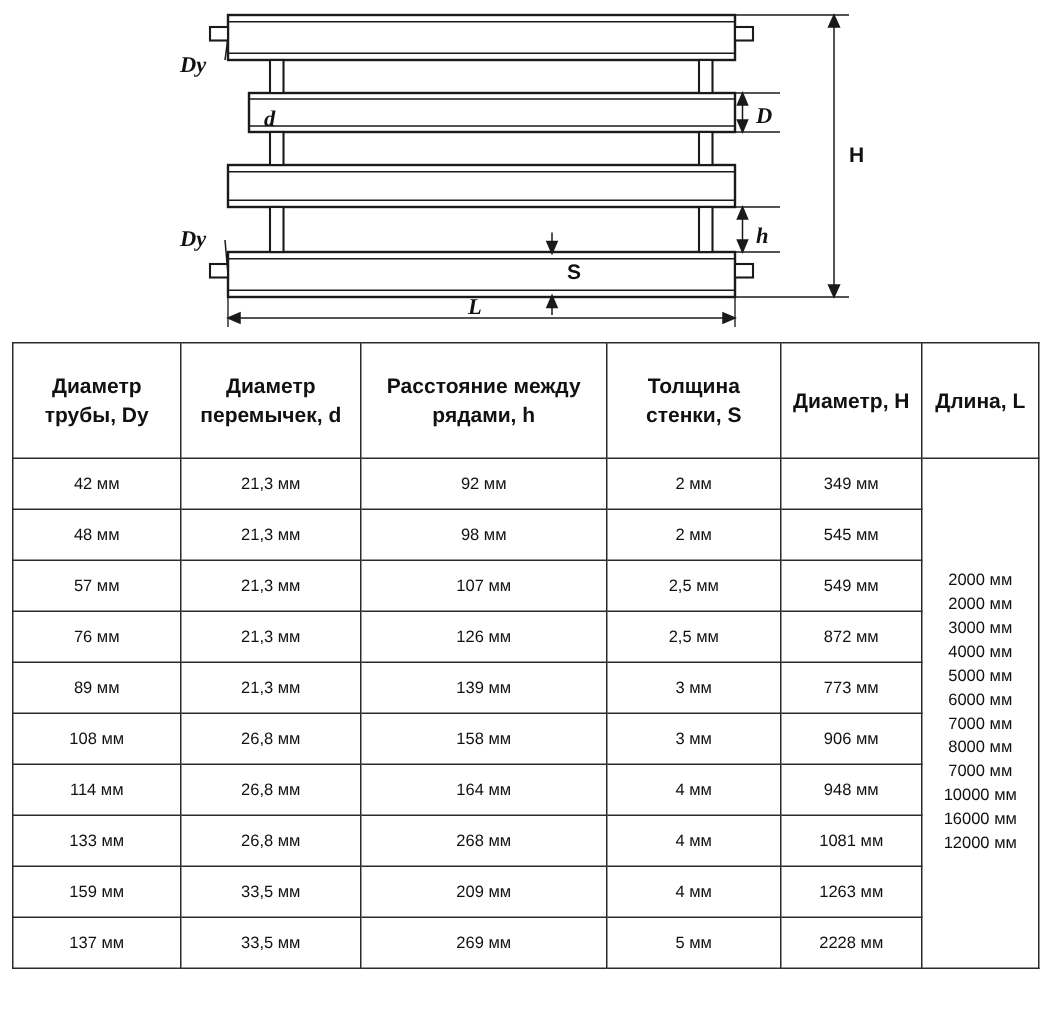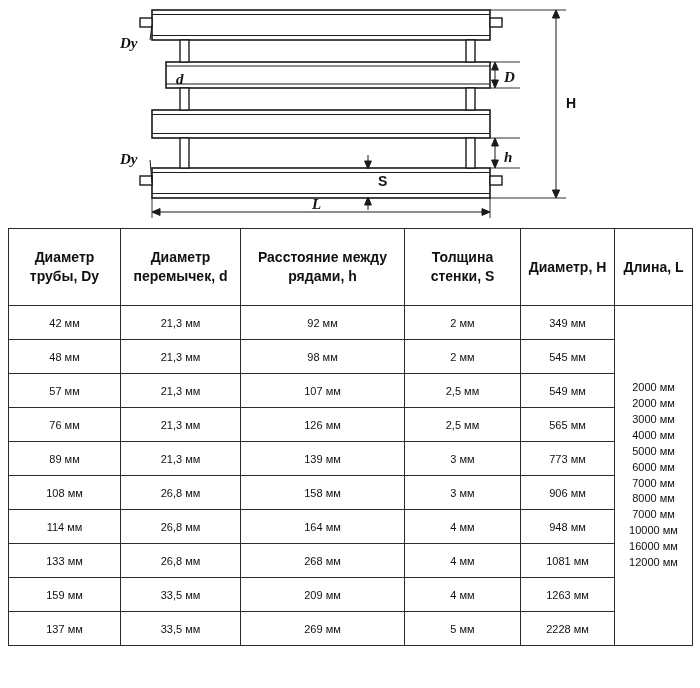--- a/index.html
+++ b/index.html
@@ -247,21 +247,21 @@
           <td>21,3 мм</td>
           <td>107 мм</td>
           <td>2,5 мм</td>
           <td>549 мм</td>
         </tr>
         <tr>
           <td>76 мм</td>
           <td>21,3 мм</td>
           <td>126 мм</td>
           <td>2,5 мм</td>
-          <td>565 мм</td>
+          <td>872 мм</td>
         </tr>
         <tr>
           <td>89 мм</td>
           <td>21,3 мм</td>
           <td>139 мм</td>
           <td>3 мм</td>
           <td>773 мм</td>
         </tr>
         <tr>
           <td>108 мм</td>

